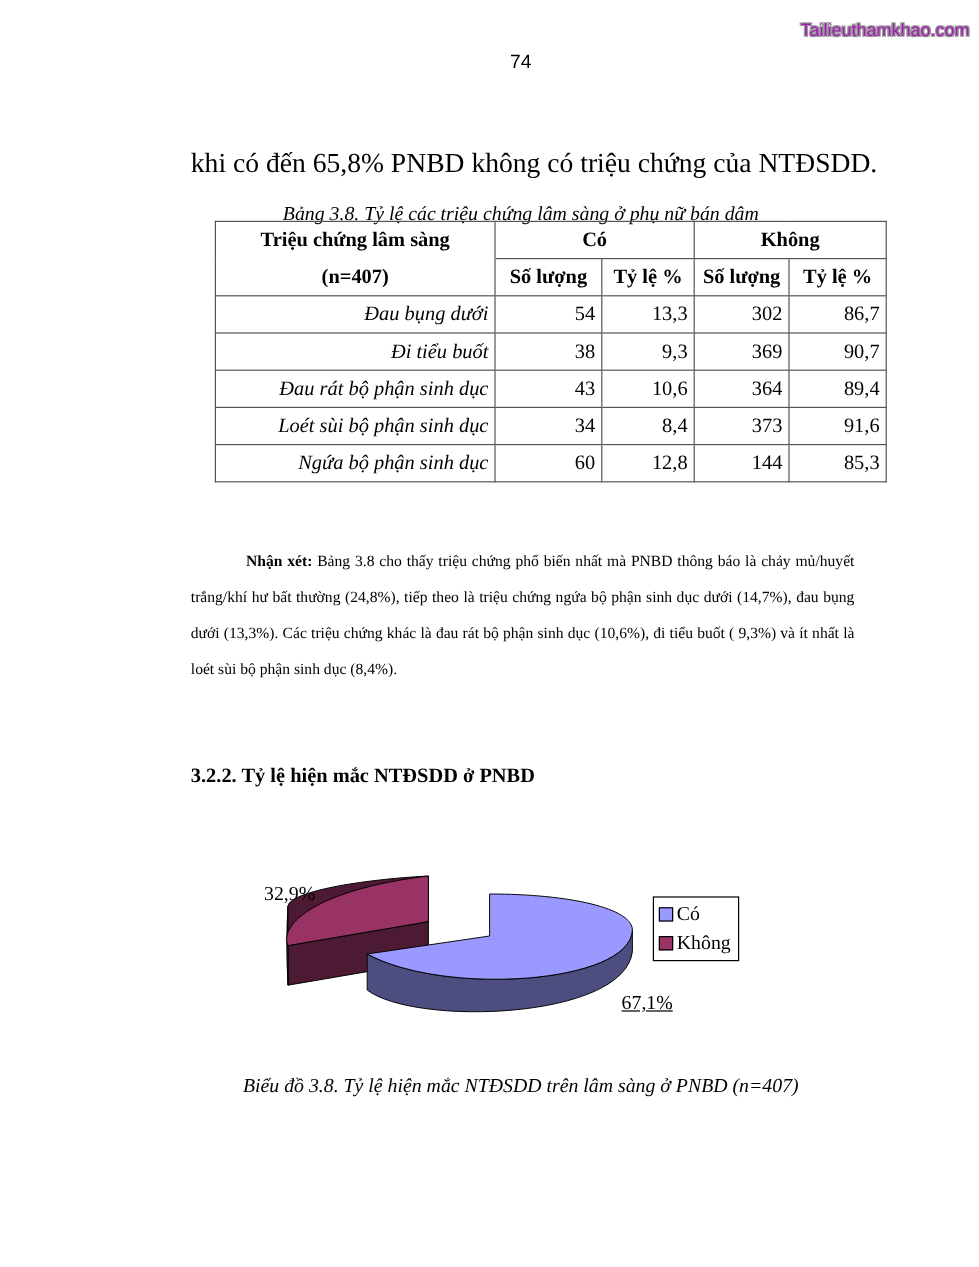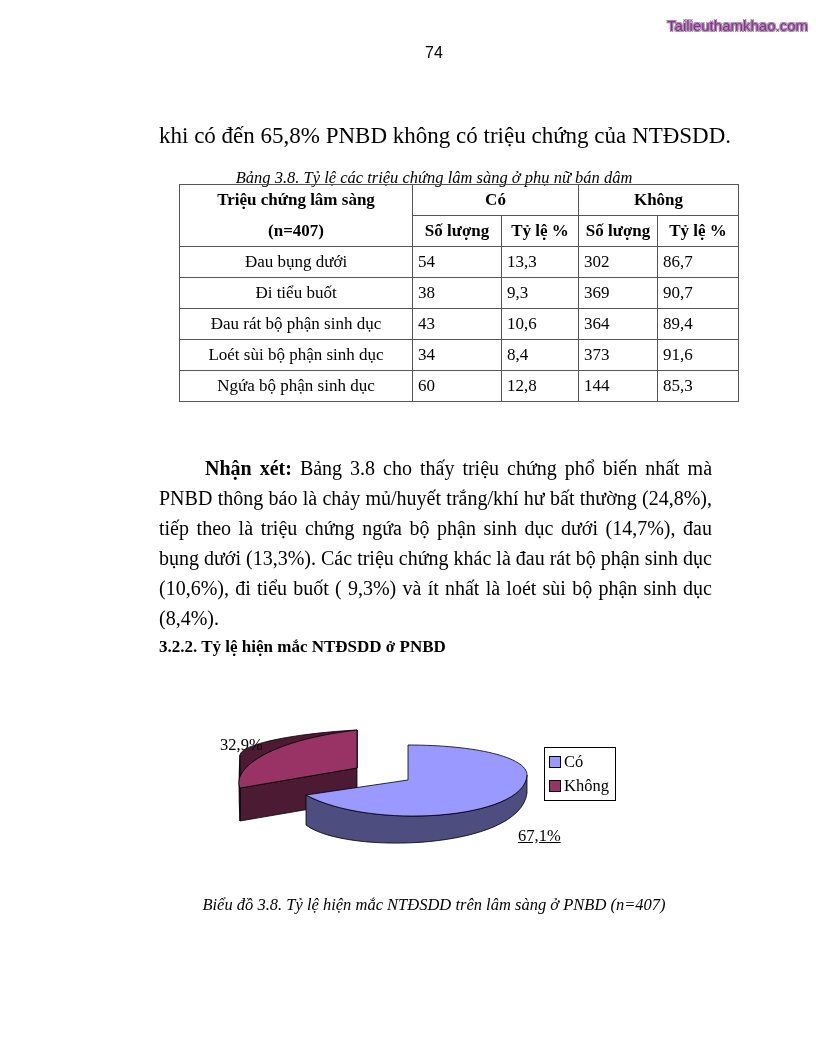--- a/index.html
+++ b/index.html
@@ -7,24 +7,24 @@
          font-family: "Liberation Serif", "DejaVu Serif", serif; color: #000; }
   .watermark { position: absolute; top: 6px; right: 8px; font-family: "Liberation Sans", sans-serif;
                font-size: 15px; color: #a21caf; letter-spacing: 0px;
                text-shadow: -1px -1px 0 #999, 1px -1px 0 #999, -1px 1px 0 #999, 1px 1px 0 #999; margin-top: 11px; }
   .page-number { position: absolute; top: 44px; left: 0; width: 868px; text-align: center;
                  font-family: "Liberation Sans", sans-serif; font-size: 16px; }
   .text-line { position: absolute; left: 159px; font-size: 23px; line-height: 20px; white-space: nowrap; }
   .caption { position: absolute; left: 0; width: 868px; text-align: center; font-style: italic; font-size: 16.5px; }
   table.data { position: absolute; left: 155px; top: 184px; border-collapse: collapse; font-size: 17px; margin-left: 24px; }
   table.data td { border: 1px solid #555; height: 30px; padding: 0 5px; }
-  table.data td.num { text-align: left; }
+  table.data td.num { text-align: right; }
   table.data td.head { font-weight: bold; text-align: center; }
-  table.data td.label { text-align: center; }
-  .para { position: absolute; left: 159px; width: 553px; font-size: 20px; line-height: 30px; text-align: justify; }
+  table.data td.label { text-align: right; font-style: italic; }
+  .para { position: absolute; left: 159px; width: 553px; font-size: 13px; line-height: 30px; text-align: justify; }
   .para .indent { display: inline-block; width: 46px; }
   .heading { position: absolute; left: 159px; top: 637px; font-weight: bold; font-size: 17px; }
   .chart-label { position: absolute; font-size: 16.5px; }
   .legend { position: absolute; left: 544px; top: 747px; width: 70px; height: 52px; border: 1px solid #000;
             font-size: 16.5px; background: #fff; }
   .legend-item { position: absolute; left: 4px; display: flex; align-items: center; }
   .legend-swatch { width: 10px; height: 10px; border: 1px solid #000; margin-right: 3px; }
 </style>
 </head>
 <body>

